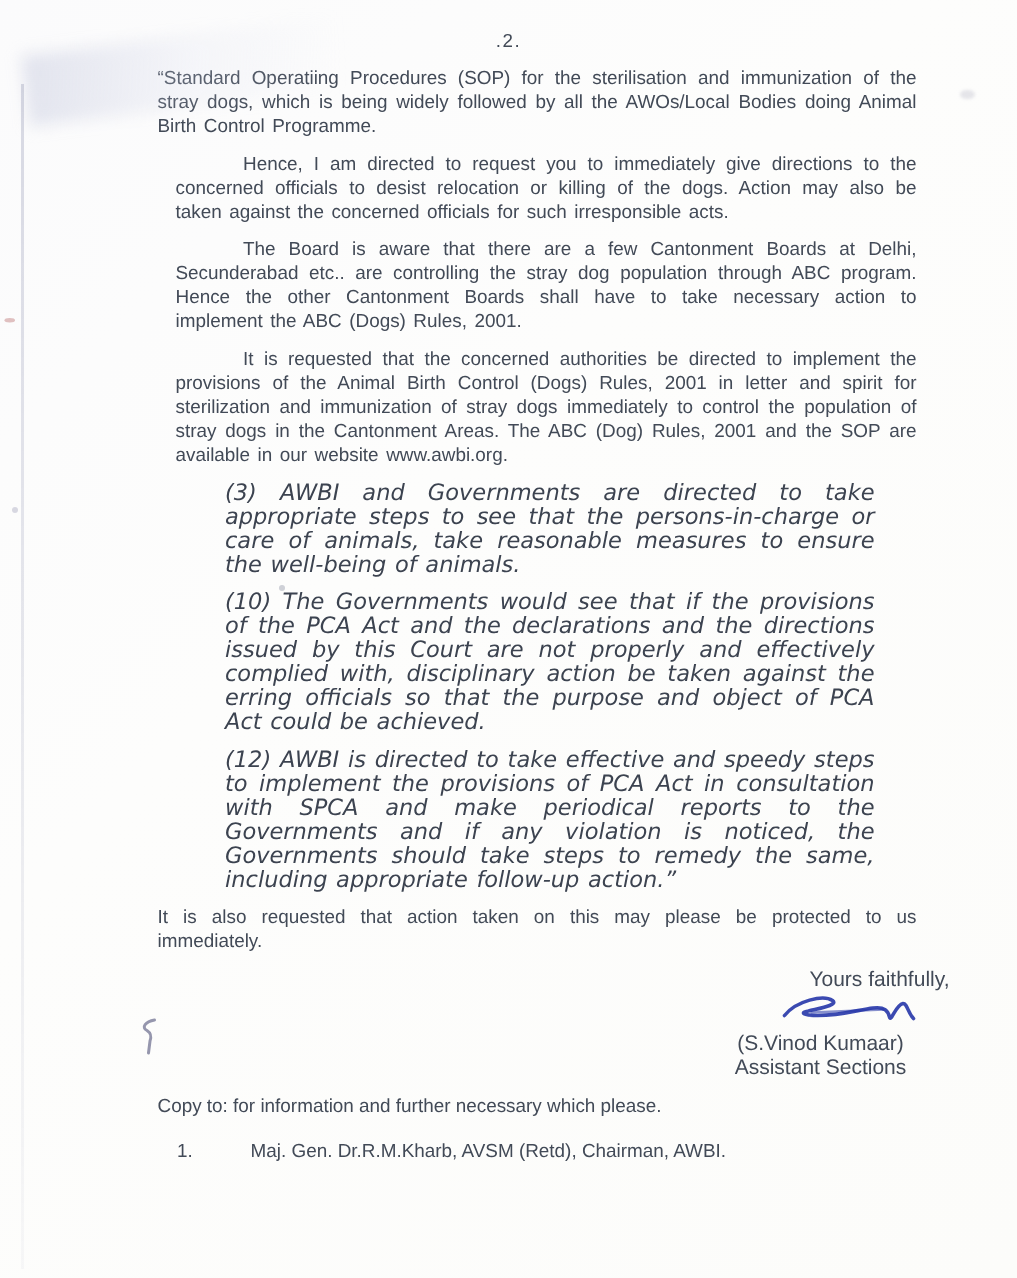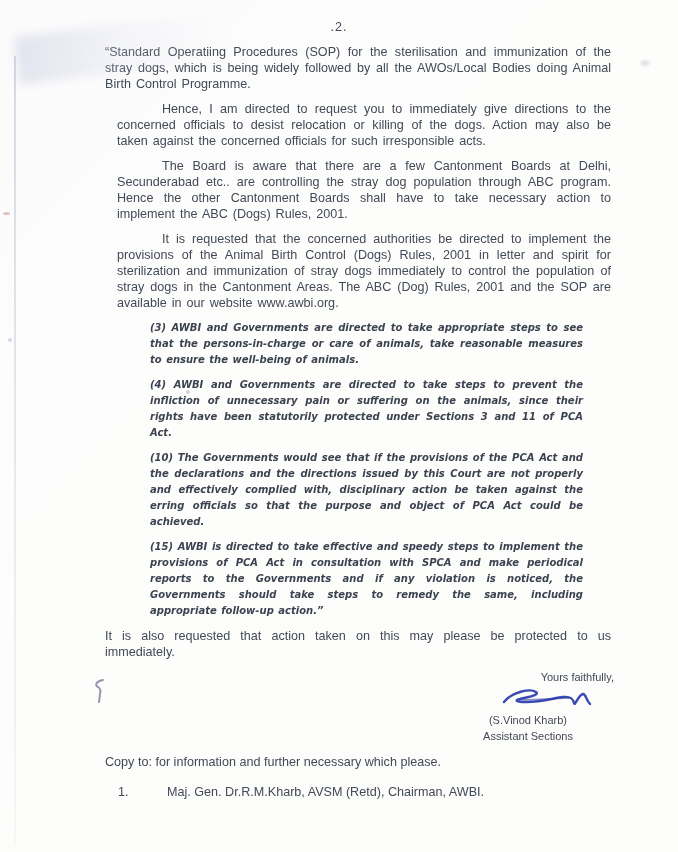--- a/index.html
+++ b/index.html
@@ -49,39 +49,38 @@
   p.body.first { margin-top:10px; }
   p.body.indent  { text-indent:45px;margin-left:12px; }
   p.body.indent2 { text-indent:85px; }
 
   .weblink { color:#424a57; cursor:pointer; }
 
   p.quote {
     margin:0 28px 9px 45px;
     font-family:"DejaVu Sans", sans-serif;
     font-style:italic;
-    font-size:10px;
+    font-size:15px;
     line-height:16px;
     text-align:justify;
     word-spacing:1px;
     color:#3c4350;
-    font-weight:bold;
   }
 
   p.closing { margin-top:9px; }
 
   .pen-mark { position:absolute; left:92px; top:678px; pointer-events:none; }
 
   .signoff {
     width:180px;
     margin-left:auto;
-    margin-right:60px;
+    margin-right:41px;
     margin-top:2px;
     text-align:center;
-    font-size:11px;
+    font-size:14px;
     line-height:16px;
   }
   .signoff .valediction { text-align:right; padding-right:4px; }
   .signature-wrap { height:26px; margin:1px 0 0 40px; }
 
   .copy-block { margin-left:105px; margin-top:10px; font-size:12.6px; line-height:16px; }
   .copy-list { margin-top:14px; }
   .copy-row { display:flex; margin-left:13px; margin-bottom:2px; }
   .copy-row .num { width:49px; flex:0 0 49px; }
 </style>
@@ -104,42 +103,41 @@
     <p class="body first">“Standard Operatiing Procedures (SOP) for the sterilisation and immunization of the stray dogs, which is being widely followed by all the AWOs/Local Bodies doing Animal Birth Control Programme.</p>
 
     <p class="body indent">Hence, I am directed to request you to immediately give directions to the concerned officials to desist relocation or killing of the dogs. Action may also be taken against the concerned officials for such irresponsible acts.</p>
 
     <p class="body indent">The Board is aware that there are a few Cantonment Boards at Delhi, Secunderabad etc.. are controlling the stray dog population through ABC program. Hence the other Cantonment Boards shall have to take necessary action to implement the ABC (Dogs) Rules, 2001.</p>
 
     <p class="body indent"><span>It is requested that the concerned authorities be directed to implement the provisions of the Animal Birth Control (Dogs) Rules, 2001 in letter and spirit for sterilization and immunization of stray dogs immediately to control the population of stray dogs in the Cantonment Areas. The ABC (Dog) Rules, 2001 and the SOP are available in our website </span><span class="weblink">www.awbi.org</span><span>.</span></p>
 
 
     <p class="quote">(3) AWBI and Governments are directed to take appropriate steps to see that the persons-in-charge or care of animals, take reasonable measures to ensure the well-being of animals.</p>
-    <p class="quote">(4) AWBI and Governments are directed to take steps to prevent the infliction of unnecessary pain or suffering on the animals, since their rights have been statutorily protected under Sections 3 and 11 of PCA Act.</p>
     <p class="quote">(10) The Governments would see that if the provisions of the PCA Act and the declarations and the directions issued by this Court are not properly and effectively complied with, disciplinary action be taken against the erring officials so that the purpose and object of PCA Act could be achieved.</p>
-    <p class="quote">(15) AWBI is directed to take effective and speedy steps to implement the provisions of PCA Act in consultation with SPCA and make periodical reports to the Governments and if any violation is noticed, the Governments should take steps to remedy the same, including appropriate follow-up action.”</p>
+    <p class="quote">(12) AWBI is directed to take effective and speedy steps to implement the provisions of PCA Act in consultation with SPCA and make periodical reports to the Governments and if any violation is noticed, the Governments should take steps to remedy the same, including appropriate follow-up action.”</p>
 
     <p class="body closing">It is also requested that action taken on this may please be protected to us immediately.</p>
   </div>
 
   <div class="pen-mark">
     <svg width="16" height="28" viewBox="0 0 16 28">
       <path d="M11 2 C 5 3, 2 7, 6 9 C 9 11, 9 13, 8 16 L 7 24" fill="none" stroke="#9596ad" stroke-width="2" stroke-linecap="round"></path>
     </svg>
   </div>
 
   <div class="signoff">
     <div class="valediction">Yours faithfully,</div>
     <div class="signature-wrap">
       <svg width="96" height="26" viewBox="0 0 96 26">
         <path d="M4 16 C 12 6, 30 2, 36 6 C 40 9, 28 11, 20 13 C 14 14, 16 16, 26 16 C 42 16, 54 12, 63 11 C 71 10, 73 13, 74 17 C 75 21, 78 9, 83 8 C 86 8, 86 14, 90 18" fill="none" stroke="#2636a8" stroke-width="2.4" stroke-linecap="round" opacity="0.9"></path>
         <path d="M22 14 L 70 12" fill="none" stroke="#2636a8" stroke-width="1.6" stroke-linecap="round" opacity="0.55"></path>
       </svg>
     </div>
-    <div>(S.Vinod Kharb)</div>
+    <div>(S.Vinod Kumaar)</div>
     <div>Assistant Sections</div>
   </div>
 
   <div class="copy-block">
     <div>Copy to: for information and further necessary which please.</div>
     <div class="copy-list">
       <div class="copy-row">
         <span class="num">1.</span>
         <span>Maj. Gen. Dr.R.M.Kharb, AVSM (Retd), Chairman, AWBI.</span>
       </div>

